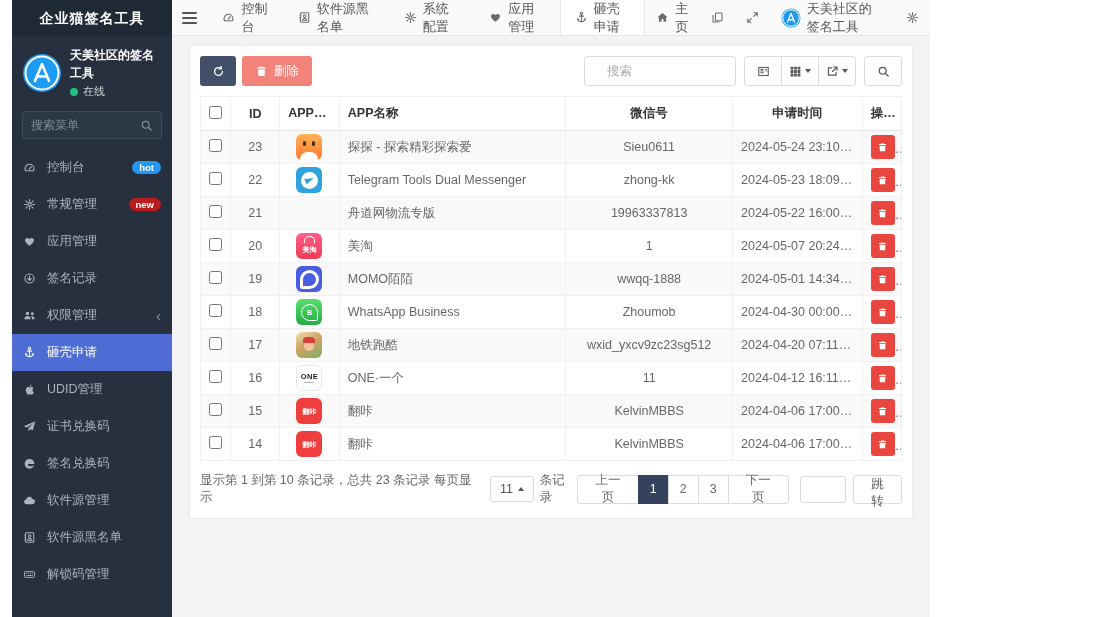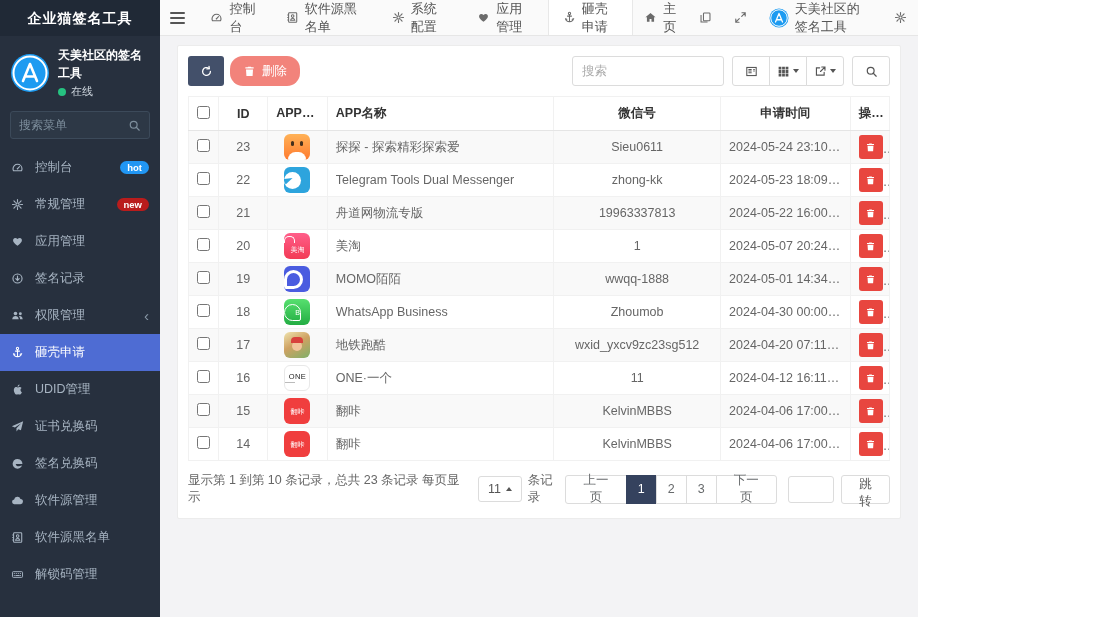--- a/index.html
+++ b/index.html
@@ -1,18 +1,18 @@
 <!DOCTYPE html>
 <html><head>
 <meta charset="utf-8">
 <style>
   * { box-sizing: border-box; margin: 0; padding: 0; }
   html,body { width:1106px; height:617px; overflow:hidden; }
   body { font-family:"Liberation Sans","DejaVu Sans",sans-serif; font-size:12.5px; color:#555; }
-  .screen { position:relative; width:918px; height:617px; background:#f3f3f5; overflow:hidden; }
+  .screen { position:relative; width:918px; height:617px; background:#f3f3f5; overflow:hidden;margin-left:12px; }
 
   
   .sidebar { position:absolute; left:0; top:0; bottom:0; width:160px; background:#27303e; z-index:5; }
   .brand { height:36px; line-height:36px; text-align:center; color:#fff; font-size:14px; font-weight:bold; background:#202936; letter-spacing:1px; }
   .user-panel { display:flex; align-items:center; gap:8px; padding:10px 10px 8px; }
   .avatar { width:40px; height:40px; flex:0 0 40px; border-radius:50%; display:inline-flex; }
   .avatar svg { width:100%; height:100%; }
   .avatar.sm { width:20px; height:20px; flex:0 0 20px; }
   .user-name { color:#fff; font-size:12px; font-weight:bold; line-height:1.5; }
   .user-status { color:#cdd5dd; font-size:11px; display:flex; align-items:center; gap:5px; margin-top:2px; }
@@ -44,23 +44,23 @@
   .ic { display:inline-flex; }
   .ic svg { width:13px; height:13px; }
 
   
   .content { position:absolute; left:160px; right:0; top:36px; bottom:0; background:#f3f3f5; padding:9px 17px; overflow:hidden; }
   .card { background:#fff; border:1px solid #ececec; border-radius:2px; padding:10px 10px 12px; }
 
   .toolbar { display:flex; align-items:center; margin-bottom:10px; }
   .btn { border:none; border-radius:3px; cursor:pointer; font-family:inherit; }
   .btn-refresh { width:36px; height:30px; background:#43506a; color:#fff; display:flex; align-items:center; justify-content:center; margin-right:6px; }
-  .btn-delete { height:30px; background:#f2837b; color:#fff; font-size:12.5px; padding:0 13px; display:flex; align-items:center; gap:6px;border-radius:13px; }
+  .btn-delete { height:30px; background:#f2837b; color:#fff; font-size:12.5px; padding:0 13px; display:flex; align-items:center; gap:6px; }
   .toolbar-right { margin-left:auto; display:flex; align-items:center; }
-  .search-input { width:152px; height:30px; border:1px solid #dcdcdc; border-radius:3px; padding:0 9px; font-size:12.5px; color:#555; outline:none; margin-right:8px; font-family:inherit; }
+  .search-input { width:152px; height:30px; border:1px solid #dcdcdc; border-radius:3px; padding:0 22px; font-size:12.5px; color:#555; outline:none; margin-right:8px; font-family:inherit; }
   .search-input::placeholder { color:#aaa; }
   .btn-group { display:flex; margin-right:8px; }
   .tbtn { width:38px; height:30px; background:#fff; border:1px solid #dcdcdc; color:#555; display:inline-flex; align-items:center; justify-content:center; gap:3px; cursor:pointer; margin-left:-1px; }
   .btn-group .tbtn:first-child { margin-left:0; border-radius:3px 0 0 3px; }
   .btn-group .tbtn:last-child { border-radius:0 3px 3px 0; }
   .tbtn.single { border-radius:3px; margin-left:0; }
   .caret-down { width:0; height:0; border-left:3.5px solid transparent; border-right:3.5px solid transparent; border-top:4px solid #555; display:inline-block; }
   .caret-up { width:0; height:0; border-left:3.5px solid transparent; border-right:3.5px solid transparent; border-bottom:4px solid #555; display:inline-block; }
 
   
@@ -69,21 +69,21 @@
   th { color:#333; font-weight:bold; border-bottom:1px solid #e5e5e5; height:34px; }
   .c { text-align:center; }
   .l { text-align:left; }
   tbody tr:nth-child(odd) { background:#f9f9f9; }
   input[type=checkbox] { width:13px; height:13px; cursor:pointer; }
 
   .row-del { width:24px; height:24px; background:#e8463f; border:none; border-radius:3px; color:#fff; cursor:pointer; display:inline-flex; align-items:center; justify-content:center; }
   .row-del svg { width:11px; height:11px; }
 
   
-  .ai { width:26px; height:26px; border-radius:6px; margin:0 auto; display:flex; flex-direction:column; justify-content:center; font-size:7px; font-weight:normal; color:#fff; position:relative; overflow:hidden; line-height:1; }
+  .ai { width:26px; height:26px; border-radius:6px; margin:0 auto; display:flex; flex-direction:column; align-items:center; justify-content:center; font-size:7px; font-weight:bold; color:#fff; position:relative; overflow:hidden; line-height:1; }
   .ai-tantan { background:linear-gradient(180deg,#ffb257,#ff7a2f); }
   .ai-tantan::before { content:""; position:absolute; top:7px; left:7px; width:3px; height:5px; border-radius:2px; background:#45301d; box-shadow:9px 0 0 #45301d; z-index:2; }
   .ai-tantan::after { content:""; position:absolute; bottom:-2px; left:4px; right:4px; height:10px; background:#fff; border-radius:9px 9px 3px 3px; }
   .ai-telegram { background:#2da4dd; }
   .ai-telegram::before { content:""; position:absolute; width:17px; height:17px; border-radius:50%; background:#fff; }
   .ai-telegram::after { content:""; position:absolute; width:0; height:0; border-top:3.5px solid transparent; border-bottom:3.5px solid transparent; border-left:9px solid #2da4dd; transform:rotate(-25deg); }
   .ai-meitao { background:linear-gradient(180deg,#ff5e8a,#f23b55); padding-top:6px; }
   .ai-meitao::before { content:""; position:absolute; top:3px; width:9px; height:6px; border:1.5px solid #fff; border-bottom:none; border-radius:5px 5px 0 0; }
   .ai-momo { background:#4a5ce0; }
   .ai-momo::before { content:""; width:13px; height:13px; border:3px solid #fff; border-radius:50% 50% 50% 12%; }

